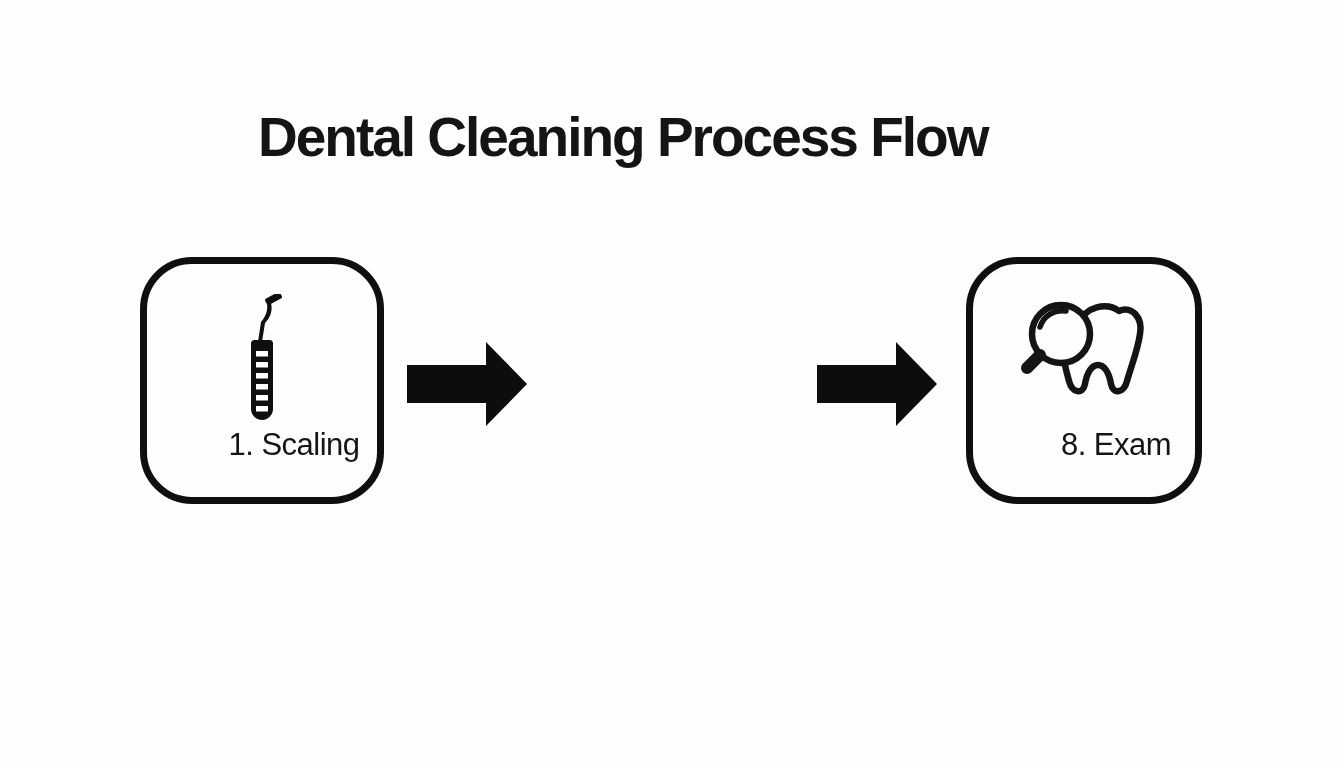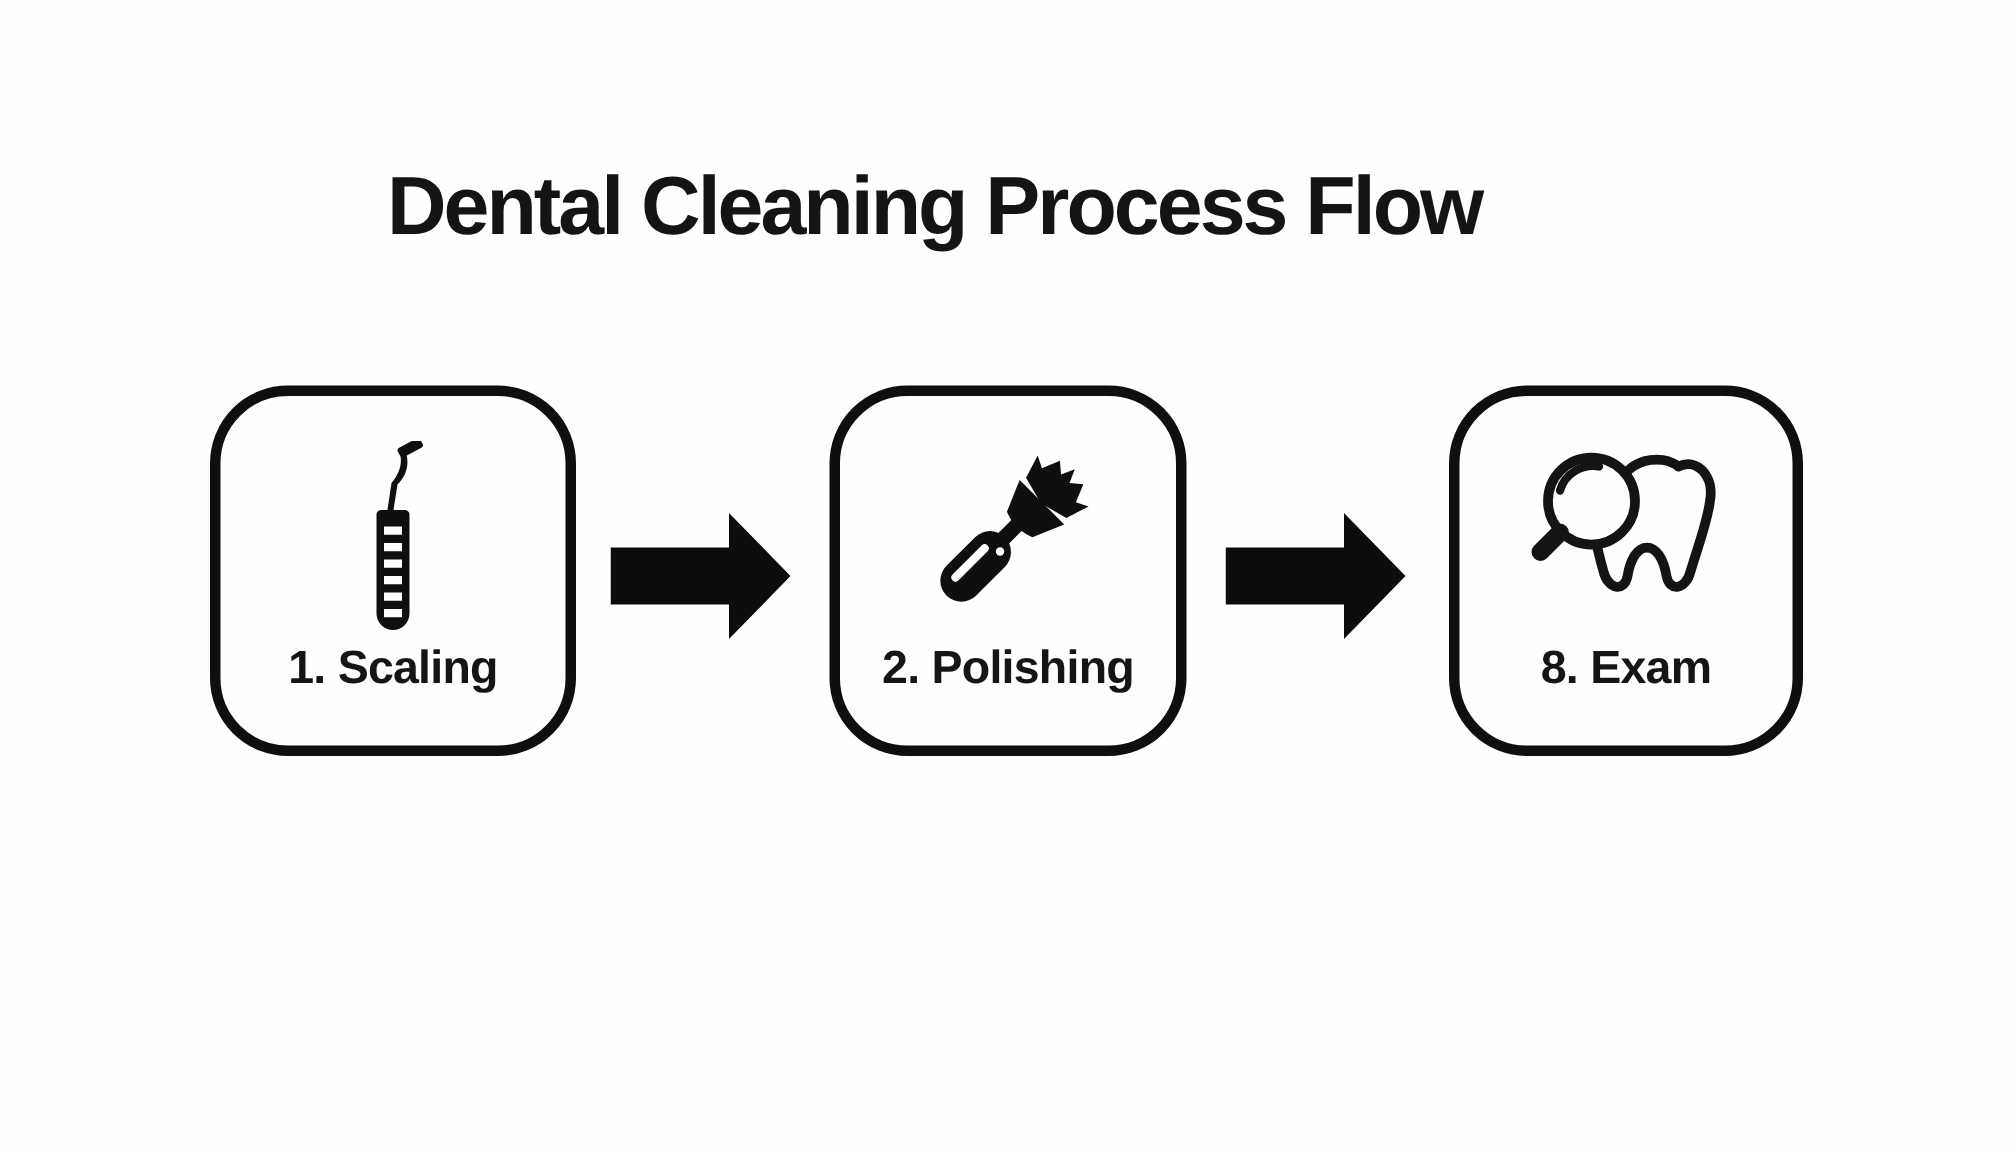--- a/index.html
+++ b/index.html
@@ -53,24 +53,25 @@
     top: 30px;
     line-height: 0;
   }
   .step-label {
     position: absolute;
     left: 0;
     top: 163px;
     width: 100%;
     text-align: center;
     font-size: 31px;
-    font-weight: bold;
+    font-weight: normal;
     color: #151515;
     letter-spacing: -0.5px;
     white-space: nowrap;
+    padding-left: 32px;
   }
   .flow-arrow {
     position: absolute;
     top: 342px;
     width: 120px;
     height: 84px;
     line-height: 0;
   }
   .flow-arrow.a1 { left: 407px; }
   .flow-arrow.a2 { left: 817px; }
@@ -103,39 +104,20 @@
     </span>
     <span class="step-label">1. Scaling</span>
   </section>
 
   <span class="flow-arrow a1">
     <svg width="120" height="84" viewBox="0 0 120 84" xmlns="http://www.w3.org/2000/svg">
       <polygon points="0,23 79,23 79,0 120,42 79,84 79,61 0,61" fill="#0d0d0d"></polygon>
     </svg>
   </span>
 
-  <section class="step-box b2">
-    <span class="step-icon">
-      <svg width="122" height="122" viewBox="0 0 122 122" xmlns="http://www.w3.org/2000/svg">
-        <g transform="rotate(45 61 62)">
-          <g fill="#0f0f0f">
-            <polygon points="43,27 38,11 46,15 51,3 58,9 62,0 66,9 73,3 78,15 86,11 81,27 62,32"></polygon>
-            <path d="M41,31 L83,31 L74,52 Q62,57 50,52 Z"></path>
-            <rect x="56" y="50" width="10" height="18"></rect>
-            <rect x="47" y="65" width="28" height="55" rx="14"></rect>
-          </g>
-          <g fill="#fdfefe">
-            <rect x="54" y="77" width="5.5" height="33" rx="2.7"></rect>
-            <circle cx="65.5" cy="74" r="2.8"></circle>
-          </g>
-        </g>
-      </svg>
-    </span>
-    <span class="step-label">2. Polishing</span>
-  </section>
 
   <span class="flow-arrow a2">
     <svg width="120" height="84" viewBox="0 0 120 84" xmlns="http://www.w3.org/2000/svg">
       <polygon points="0,23 79,23 79,0 120,42 79,84 79,61 0,61" fill="#0d0d0d"></polygon>
     </svg>
   </span>
 
   <section class="step-box b3">
     <span class="step-icon">
       <svg width="130" height="118" viewBox="0 0 130 118" xmlns="http://www.w3.org/2000/svg">

